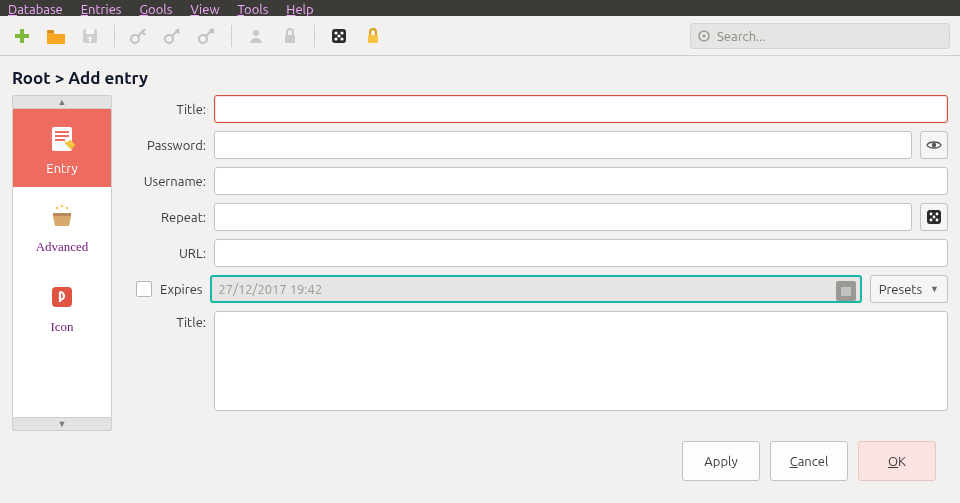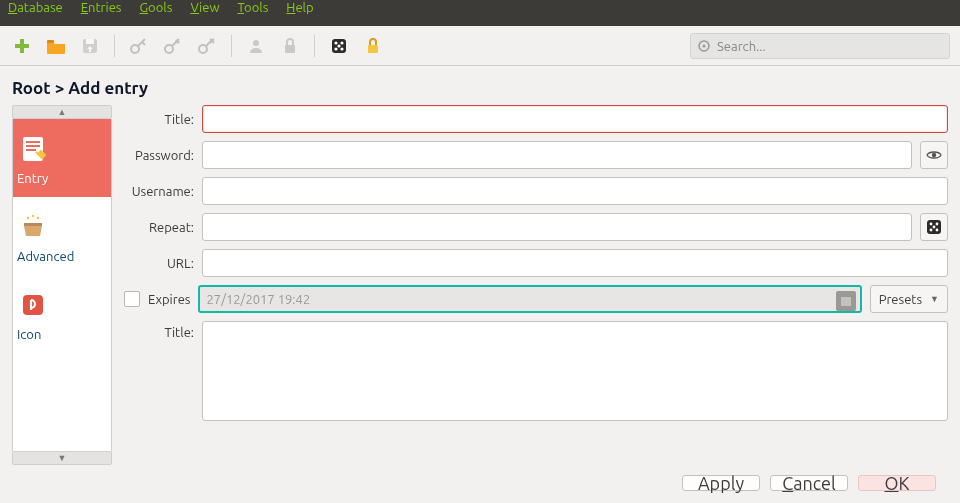--- a/index.html
+++ b/index.html
@@ -1,19 +1,19 @@
 <!DOCTYPE html>
 <html><head>
 <meta charset="utf-8">
 <style>
   * { box-sizing: border-box; margin: 0; padding: 0; font-family: "Segoe UI", Ubuntu, Cantarell, sans-serif; }
   body { width: 960px; height: 503px; background: #f2f1f0; font-size: 13px; color: #3c3c3c; overflow: hidden; }
   
   
-  .menubar { background: #3c3b37; height: 26px; display: flex; align-items: flex-start; padding: 0 8px; gap: 18px; color: #84cc16; font-size: 13px; }
+  .menubar { background: #3c3b37; height: 16px; display: flex; align-items: flex-end; padding: 0 8px; gap: 18px; color: #f0abfc; font-size: 13px; }
   .menubar .item { cursor: default; }
   .menubar .item .ul { text-decoration: underline; }
   
   
   .toolbar { height: 40px; display: flex; align-items: center; padding: 0 10px; gap: 10px; border-bottom: 1px solid #d0cfce; }
   .toolbar .sep { width: 1px; height: 22px; background: #cfcfcf; margin: 0 2px; }
   .toolbar .tbtn { width: 24px; height: 24px; display: flex; align-items: center; justify-content: center; }
   .toolbar .spacer { flex: 1; }
   .searchbox { display: flex; align-items: center; background: #e5e5e3; border: 1px solid #d4d3d1; border-radius: 3px; height: 26px; width: 260px; padding: 0 6px; gap: 6px; color: #8a8984; justify-content: flex-end; }
   .searchbox input { border: none; background: transparent; outline: none; flex: 1; font-size: 13px; color: #555; }
@@ -22,41 +22,41 @@
   
   .content { padding: 8px 12px 0 12px; display: flex; flex-direction: column; height: calc(503px - 26px - 40px); }
   .breadcrumb { font-size: 17px; font-weight: 600; color: #0f172a; padding: 4px 0 8px 0; }
   
   .form-area { display: flex; gap: 12px; flex: 1; min-height: 0; }
   
   
   .sidetabs { width: 100px; display: flex; flex-direction: column; align-items: stretch; }
   .scrollbtn { height: 14px; background: #e5e3e1; border: 1px solid #cfcecc; display: flex; align-items: center; justify-content: center; border-radius: 2px; color: #7a7a7a; font-size: 9px; }
   .tablist { flex: 1; border: 1px solid #cfcecc; border-top: none; border-bottom: none; background: #fff; display: flex; flex-direction: column; }
-  .tab { padding: 14px 4px 12px; display: flex; flex-direction: column; align-items: flex-start; gap: 6px; font-size: 13px; }
+  .tab { padding: 14px 4px 12px; display: flex; flex-direction: column; align-items: center; gap: 6px; font-size: 13px; }
   .tab.active { background: #ed6b5f; color: #fff; }
   .tab .ticon { width: 32px; height: 32px; display: flex; align-items: center; justify-content: center; }
-  .tab:not(.active) .label { color: #0c4a6e; }
-  
-  
-  .form { flex: 1; display: flex; flex-direction: column; gap: 8px; }
+  .tab:not(.active) .label { color: #701a75; font-family: Liberation Serif, serif; }
+  
+  
+  .form { flex: 1; display: flex; flex-direction: column; gap: 8px; margin-left: 12px; }
   .row { display: flex; align-items: center; gap: 8px; }
   .row > label { width: 70px; text-align: right; color: #3a3a3a; }
   .field { flex: 1; height: 28px; border: 1px solid #c3c2c0; border-radius: 3px; background: #fff; padding: 0 6px; font-size: 13px; outline: none; }
   .field.focused { border: 1px solid #cf4b3e; box-shadow: inset 0 0 0 1px rgba(207,75,62,0.15); }
   .chk { width: 16px; height: 16px; border: 1px solid #b8b7b5; border-radius: 2px; background: #fff; }
   .iconbtn { width: 28px; height: 28px; border: 1px solid #c3c2c0; border-radius: 3px; background: #f6f5f3; display: flex; align-items: center; justify-content: center; }
   .disabled-field { flex: 1; height: 28px; border: 2px solid #14b8a6; border-radius: 3px; background: #e7e6e4; color: #9a9996; display:flex; align-items:center; padding:0 6px; position:relative; }
   .disabled-field .cal { position:absolute; right:4px; top:4px; width:20px; height:20px; background:#9a9996; border-radius:2px; display:flex; align-items:center; justify-content:center; }
   .presets { height: 28px; padding: 0 8px; border: 1px solid #c3c2c0; border-radius: 3px; background: #f6f5f3; display: flex; align-items: center; gap: 8px; }
   .notes { flex: 1; border: 1px solid #c3c2c0; border-radius: 3px; background: #fff; resize: none; padding: 6px; font-size: 13px; font-family: inherit; outline: none; min-height: 100px; }
   
   
   .buttons { display: flex; justify-content: flex-end; gap: 10px; padding: 10px 12px 12px; }
-  .btn { min-width: 78px; height: 16px; border: 1px solid #c3c2c0; border-radius: 3px; background: #fdfdfc; font-size: 18px; display:flex; align-items:center; justify-content:center; }
+  .btn { min-width: 78px; height: 40px; border: 1px solid #c3c2c0; border-radius: 3px; background: #fdfdfc; font-size: 13px; display:flex; align-items:center; justify-content:center; }
   .btn.primary { background: #fbe3e1; border-color: #e8c6c3; }
   .btn .ul { text-decoration: underline; }
 </style>
 </head>
 <body>
 
 <div class="menubar">
   <span class="item"><span class="ul">D</span><span>atabase</span></span>
   <span class="item"><span class="ul">E</span><span>ntries</span></span>
   <span class="item"><span class="ul">G</span><span>ools</span></span>

